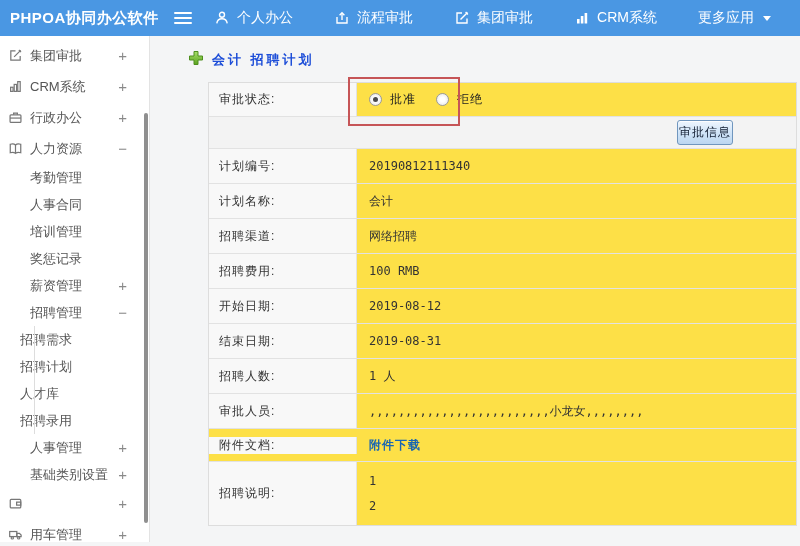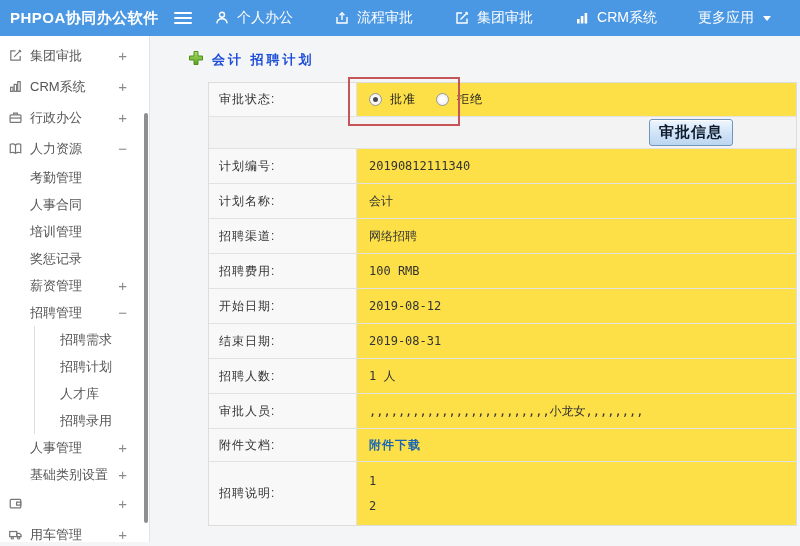--- a/index.html
+++ b/index.html
@@ -18,47 +18,47 @@
 
   
   .main { display:flex; height:506px; }
   .sidebar { width:150px; background:#fff; border-right:1px solid #e3e3e3; position:relative; padding-top:4px; overflow:hidden; }
   .content { flex:1; position:relative; background:#f4f5f6; }
 
   
   .snav-item { display:flex; align-items:center; color:#555; font-size:13px; cursor:pointer; position:relative; }
   .snav-item.l0 { height:31px; padding-left:8px; }
   .snav-item.l1 { height:27px; padding-left:30px; }
-  .snav-item.l2 { height:27px; padding-left:60px; }
+  .snav-item.l2 { height:27px; padding-left:20px; }
   .snav-item.l2::before { content:""; position:absolute; left:34px; top:0; bottom:0; border-left:1px solid #ddd; }
   .snav-item .sicon { width:15px; height:15px; margin-right:7px; flex:0 0 15px; }
   .snav-item .slabel { flex:1; white-space:nowrap; }
   .snav-item .expand { position:absolute; right:22px; font-size:15px; font-weight:300; color:#8a8a8a; }
   .sb-thumb { position:absolute; right:1px; top:77px; width:4px; height:410px; background:#8f8f8f; border-radius:2px; }
 
   
   .page-header { position:absolute; left:38px; top:14px; display:flex; align-items:center; gap:8px; }
   .page-title { font-size:13px; font-weight:bold; color:#1d4ed8; letter-spacing:3px; }
 
   
   .form-table { position:absolute; left:58px; top:46px; width:589px; background:#fde047; border:1px solid #ddd; }
   .frow { display:flex; border-bottom:1px solid #e2e2e2; }
   .frow:last-child { border-bottom:none; }
   .fl { width:148px; background:#f8f8f8; border-right:1px solid #e2e2e2; padding:0 0 0 10px; display:flex; align-items:center;
         font-size:12px; color:#333; letter-spacing:1px; }
   .fv { flex:1; padding:0 0 0 12px; display:flex; align-items:center;
         font-size:12px; color:#333; font-family:"DejaVu Sans Mono","Liberation Mono",monospace; }
   .row-status { height:34px; }
   .row-std { height:35px; }
-  .row-attach { height:33px; }
+  .row-attach { height:33px;align-items:center; }
   .row-desc { height:63px; }
   .row-desc .fv { flex-direction:column; align-items:flex-start; justify-content:flex-start; padding-top:12px; gap:11px; }
   .row-button { height:32px; background:#f3f3f3; display:flex; align-items:center; justify-content:flex-end; padding-right:63px;
         border-bottom:1px solid #e2e2e2; }
-  .btn-approve { padding:3px 9px; font-size:15px; font-weight:bold; color:#101c30; letter-spacing:1px; cursor:pointer;
+  .btn-approve { padding:3px 1px; font-size:12px; font-weight:normal; color:#101c30; letter-spacing:1px; cursor:pointer;
         border:1px solid #7096be; border-radius:3px;
         background:linear-gradient(#eef6fe,#cfe3f7 55%,#bcd6f0); box-shadow:0 1px 0 rgba(255,255,255,.8) inset; }
   .link { color:#1a66b3; font-weight:bold; cursor:pointer; text-decoration:none; letter-spacing:1px; }
 
   
   .radio-group { display:flex; align-items:center; gap:8px; }
   .radio { width:13px; height:13px; border-radius:50%; border:1px solid #9a9a9a; background:radial-gradient(#ffffff 30%,#e2e2e2);
         display:flex; align-items:center; justify-content:center; cursor:pointer; }
   .radio .dot { width:5px; height:5px; border-radius:50%; background:transparent; }
   .radio.selected .dot { background:#4a4a4a; }

